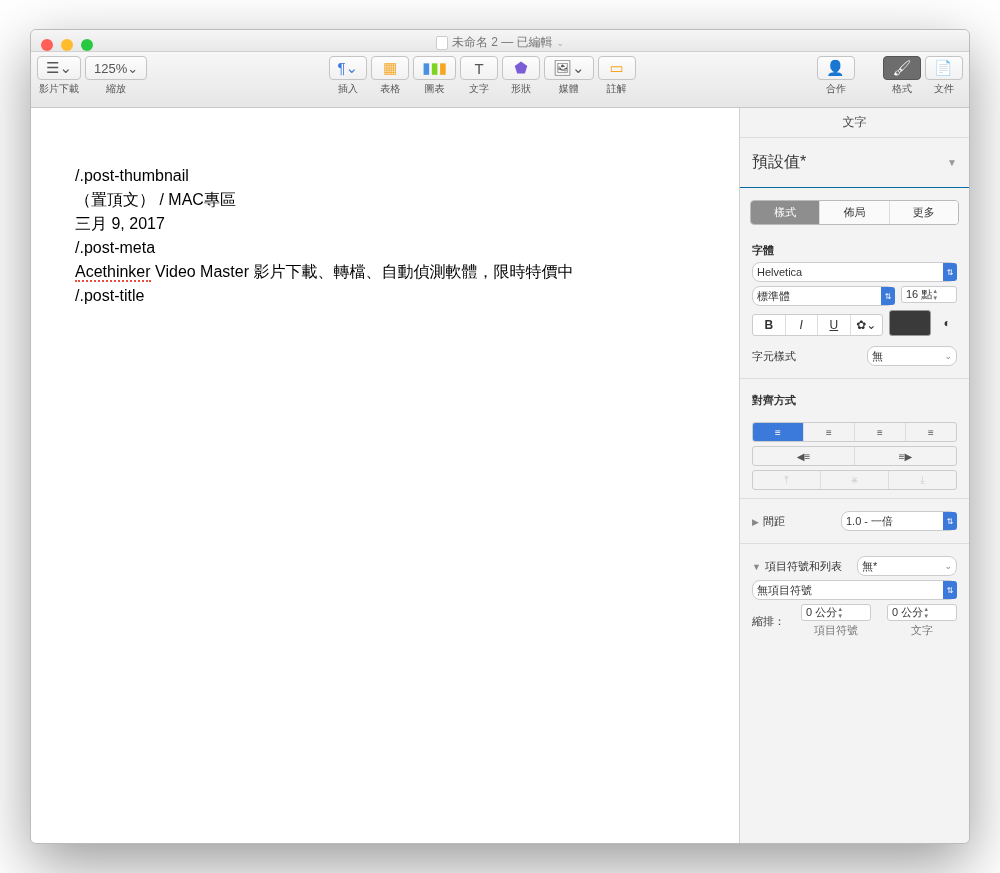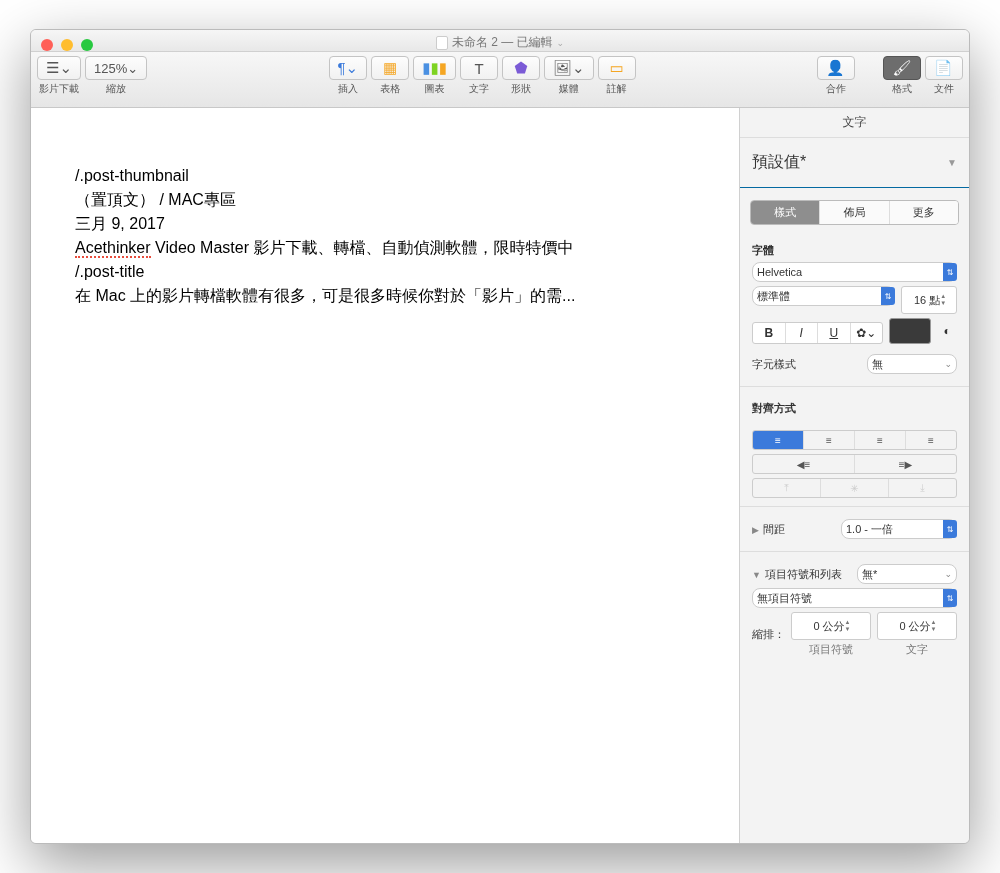--- a/index.html
+++ b/index.html
@@ -28,36 +28,36 @@
 .seg { display: flex; margin: 12px 10px; border: 1px solid #bbb; border-radius: 4px; overflow: hidden; font-size: 11px; }
 .seg div { flex: 1; text-align: center; padding: 4px 0; background: #fafafa; border-right:1px solid #ddd;}
 .seg div:last-child{border-right:none;}
 .seg .active { background: #8e8e8e; color: #fff; }
 .section { padding: 6px 12px; }
 .section h4 { font-size: 11px; font-weight: 600; margin-bottom: 4px; color:#333;}
 .sel { width: 100%; height: 20px; background: #fff; border: 1px solid #ccc; border-radius: 8px; font-size: 11px; padding: 0 4px; display: flex; align-items: center; justify-content: space-between; }
 .sel .arr { background:#3b7adb; color:#fff; width:14px; height:18px; display:flex; align-items:center; justify-content:center; font-size:8px; margin:-1px -5px -1px 0; border-radius:0 3px 3px 0;}
 .row { display: flex; gap: 6px; margin-top: 4px; }
 .row .sel { flex: 1; }
-.small { width: 56px; display:flex; align-items:center; justify-content:center; font-size:11px; background:#fff; border:1px solid #ccc; border-radius:3px; padding:0 2px 0 4px; height:28px;}
+.small { width: 56px; display:flex; align-items:center; justify-content:flex-start; font-size:11px; background:#fff; border:1px solid #ccc; border-radius:3px; padding:0 2px 0 4px; height:17px;}
 .small .stepper{ display:flex; flex-direction:column; font-size:6px; line-height:7px; color:#777;}
 .btnrow { display: flex; border: 1px solid #ccc; border-radius: 3px; overflow: hidden; margin-top: 4px; height:22px; background:#fff;}
 .btnrow div { flex: 1; display: flex; align-items: center; justify-content: center; border-right: 1px solid #ddd; font-size: 12px; font-family: Georgia, serif;}
 .btnrow div:last-child{border-right:none;}
 .colorwell { width: 42px; background: #3a3a3a; border: 1px solid #999; border-radius:3px;}
 .colorwheel { width:20px; display:flex; align-items:center; justify-content:center;}
 .hr { height:1px; background:#ddd; margin:8px 0;}
 .lblrow{ display:flex; justify-content:space-between; align-items:center; padding:4px 12px; font-size:11px;}
 .lblrow .tri2{ color:#888; font-size:9px; margin-right:4px;}
 .align { display:flex; border:1px solid #ccc; border-radius:3px; overflow:hidden; margin:4px 12px; height:20px;}
 .align div{ flex:1; display:flex; align-items:center; justify-content:center; border-right:1px solid #ddd; font-size:10px; color:#555;}
 .align div:last-child{border-right:none;}
 .align .active{ background:#3b7adb; color:#fff;}
 .sublbl{ font-size:11px; color:#777; text-align:center; margin-top:2px;}
-.indentrow{ display:flex; gap:6px; padding:4px 12px; align-items:center;}
+.indentrow{ display:flex; gap:16px; padding:4px 12px; align-items:center;}
 .indentrow .lab{ font-size:11px;}
 .indentrow .grp{flex:1;}
 </style>
 </head>
 <body>
 
 <div class="window">
   <div class="titlebar">
     <div class="traffic">
       <div class="dot red"></div>
@@ -127,23 +127,23 @@
         <div class="bx icon">📄</div>
         <span>文件</span>
       </div>
   </div>
 
   <div class="main">
     <div class="doc">
       <p>/.post-thumbnail</p>
       <p>（置頂文） / MAC專區</p>
       <p>三月 9, 2017</p>
+      <p>/.post-meta</p>
       <p><span class="redline">Acethinker</span><span> Video Master 影片下載、轉檔、自動偵測軟體，限時特價中</span></p>
       <p>/.post-title</p>
-      <p>在 Mac 上的影片轉檔軟體有很多，可是很多時候你對於「影片」的需...</p>
     </div>
 
     <div class="inspector">
       <div class="insp-tab">文字</div>
       <div class="style-name">
           <span>預設值*</span>
           <span class="tri">▼</span>
         </div>
       <div class="seg">
         <div class="active">樣式</div>

